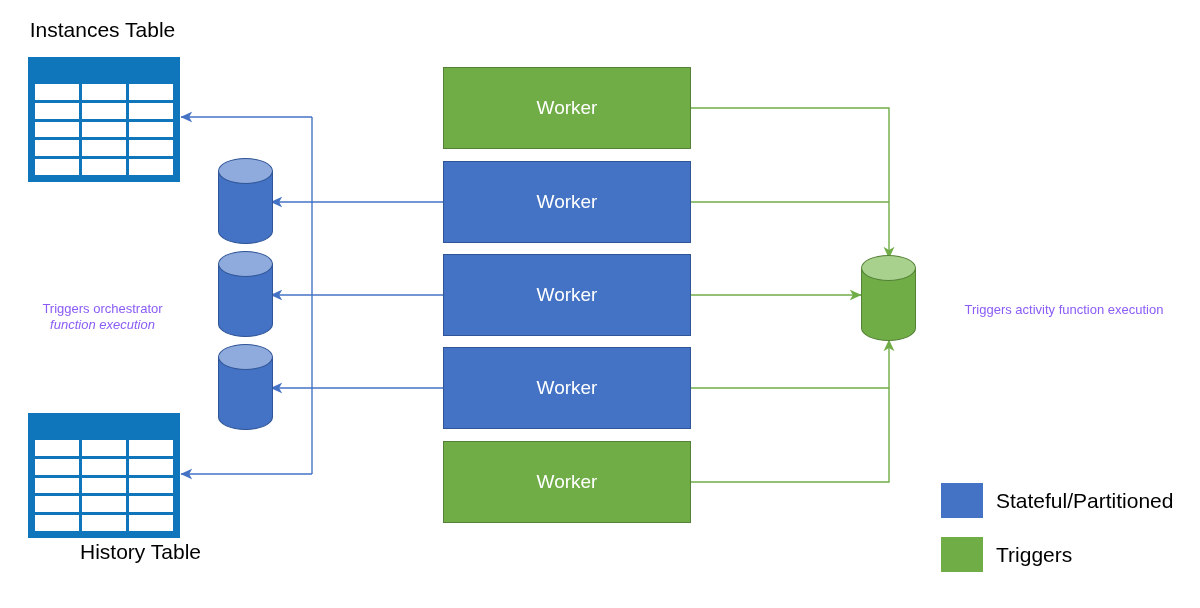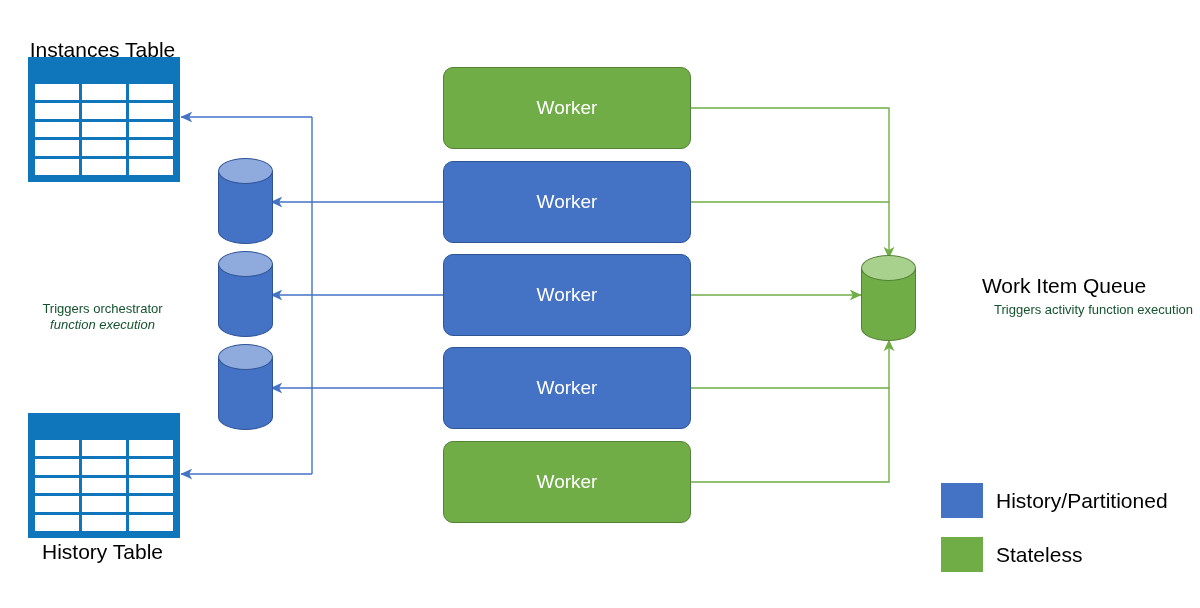--- a/index.html
+++ b/index.html
@@ -21,21 +21,21 @@
     position: absolute;
     font-size: 21px;
     color: #000000;
     text-align: center;
     white-space: nowrap;
     line-height: 1.1;
   }
   .label-minor {
     position: absolute;
     font-size: 13px;
-    color: #14532d;
+    color: #8b5cf6;
     text-align: center;
     white-space: nowrap;
     line-height: 1.25;
   }
 
   
   .az-table {
     position: absolute;
     box-sizing: border-box;
     background: #0F76BC;
@@ -92,21 +92,20 @@
 
   
   .worker {
     position: absolute;
     box-sizing: border-box;
     display: flex;
     align-items: center;
     justify-content: center;
     color: #ffffff;
     font-size: 19px;
-    border-radius: 10px;
   }
   .worker-green { background: #70AD47; border: 1px solid #538135; }
   .worker-blue  { background: #4472C4; border: 1px solid #2F5597; }
 
   
   .legend-swatch {
     position: absolute;
     box-sizing: border-box;
   }
   .legend-text {
@@ -161,21 +160,21 @@
       <path d="M691,202 L889,202"></path>
 
       <path d="M691,295 L861,295" marker-end="url(#arrow-green)"></path>
 
       <path d="M691,388 L889,388 L889,340" marker-end="url(#arrow-green)"></path>
 
       <path d="M691,482 L889,482 L889,388"></path>
     </g>
   </svg>
 
-  <div class="label-major" style="left:0px; top:38px; width:205px;">Instances Table</div>
+  <div class="label-major" style="left:0px; top:18px; width:205px;">Instances Table</div>
 
   <div class="az-table" style="left:28px; top:57px; width:152px; height:125px;">
     <div class="az-table-header"></div>
     <div class="az-table-body">
       <div class="az-table-row">
         <div class="az-table-cell"></div>
         <div class="az-table-cell"></div>
         <div class="az-table-cell"></div>
       </div>
       <div class="az-table-row">
@@ -225,21 +224,21 @@
         <div class="az-table-cell"></div>
       </div>
       <div class="az-table-row">
         <div class="az-table-cell"></div>
         <div class="az-table-cell"></div>
         <div class="az-table-cell"></div>
       </div>
     </div>
   </div>
 
-  <div class="label-major" style="left:0px; top:540px; width:205px;">History Table</div>
+  <div class="label-major" style="left:0px; top:540px; width:205px;padding-left:38px;">History Table</div>
 
   <div class="label-minor" style="left:0px; top:301px; width:205px;">Triggers orchestrator</div>
   <div class="label-minor" style="left:0px; top:317px; width:205px;font-style:italic;">function execution</div>
 
   <div class="cylinder cyl-blue" style="left:218px; top:158px; width:55px; height:88px;">
     <div class="cyl-bottom-cap" style="top:60px; height:26px;"></div>
     <div class="cyl-body" style="top:13px; height:60px;"></div>
     <div class="cyl-top" style="height:26px;"></div>
   </div>
 
@@ -270,22 +269,21 @@
   <div class="worker worker-green" style="left:443px; top:441px; width:248px; height:82px;">
     <span>Worker</span>
   </div>
 
   <div class="cylinder cyl-green" style="left:861px; top:255px; width:55px; height:88px;">
     <div class="cyl-bottom-cap" style="top:60px; height:26px;"></div>
     <div class="cyl-body" style="top:13px; height:60px;"></div>
     <div class="cyl-top" style="height:26px;"></div>
   </div>
 
-  <div class="label-major" style="left:935px; top:274px; width:258px;">Work Item Queue</div>
-  <div class="label-minor" style="left:935px; top:302px; width:258px;text-align:right;">Triggers activity function execution</div>
+  <div class="label-minor" style="left:935px; top:302px; width:258px;">Triggers activity function execution</div>
 
   <div class="legend-swatch" style="left:941px; top:483px; width:42px; height:35px; background:#4472C4;"></div>
-  <div class="legend-text" style="left:996px; top:489px;">History/Partitioned</div>
+  <div class="legend-text" style="left:996px; top:489px;">Stateful/Partitioned</div>
 
   <div class="legend-swatch" style="left:941px; top:537px; width:42px; height:35px; background:#70AD47;"></div>
-  <div class="legend-text" style="left:996px; top:543px;">Stateless</div>
+  <div class="legend-text" style="left:996px; top:543px;">Triggers</div>
 
 </div>
 
 </body></html>

